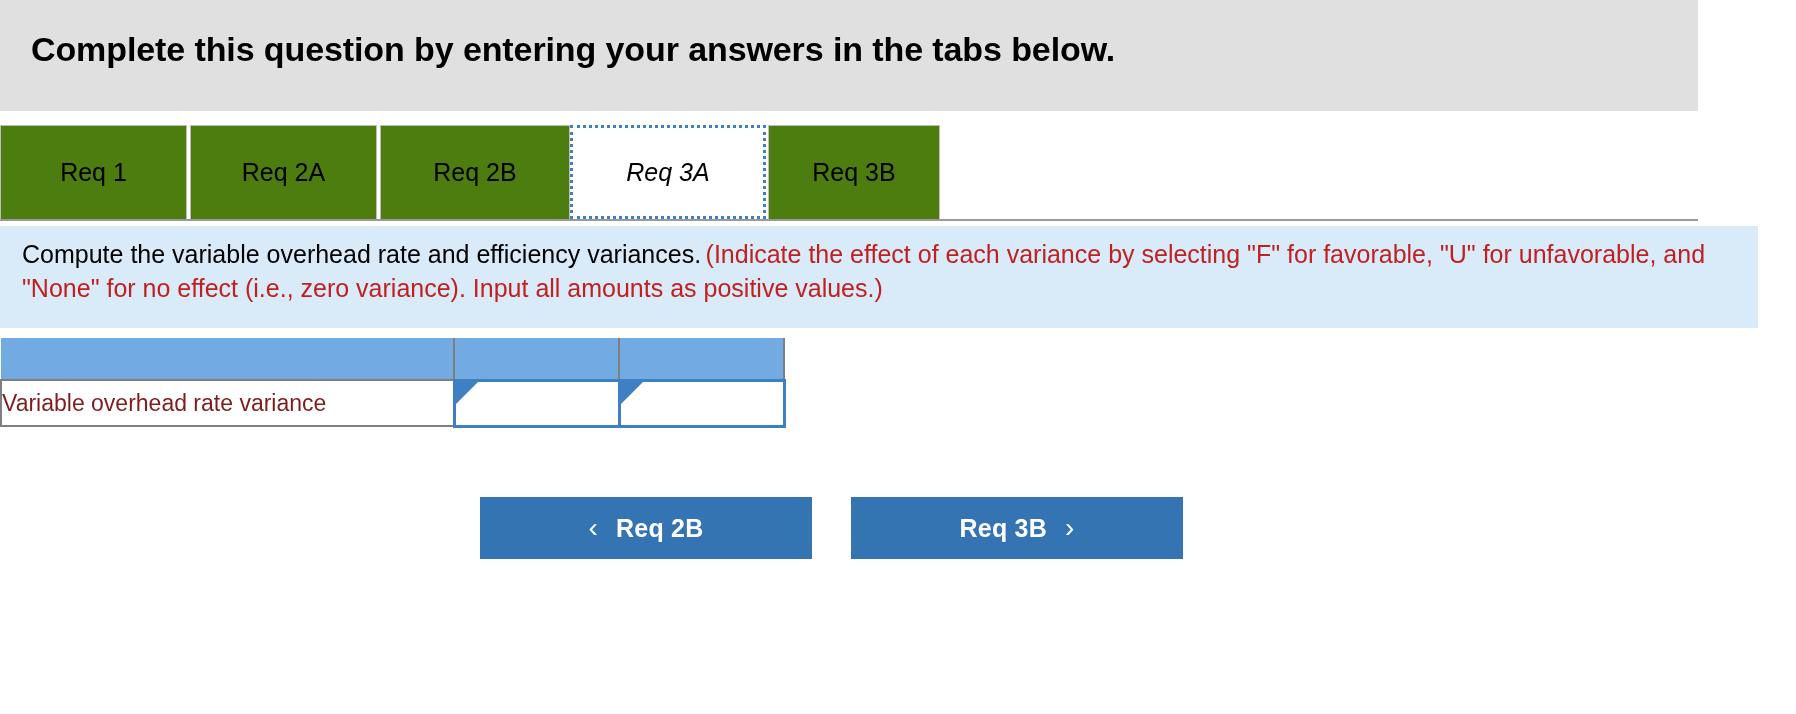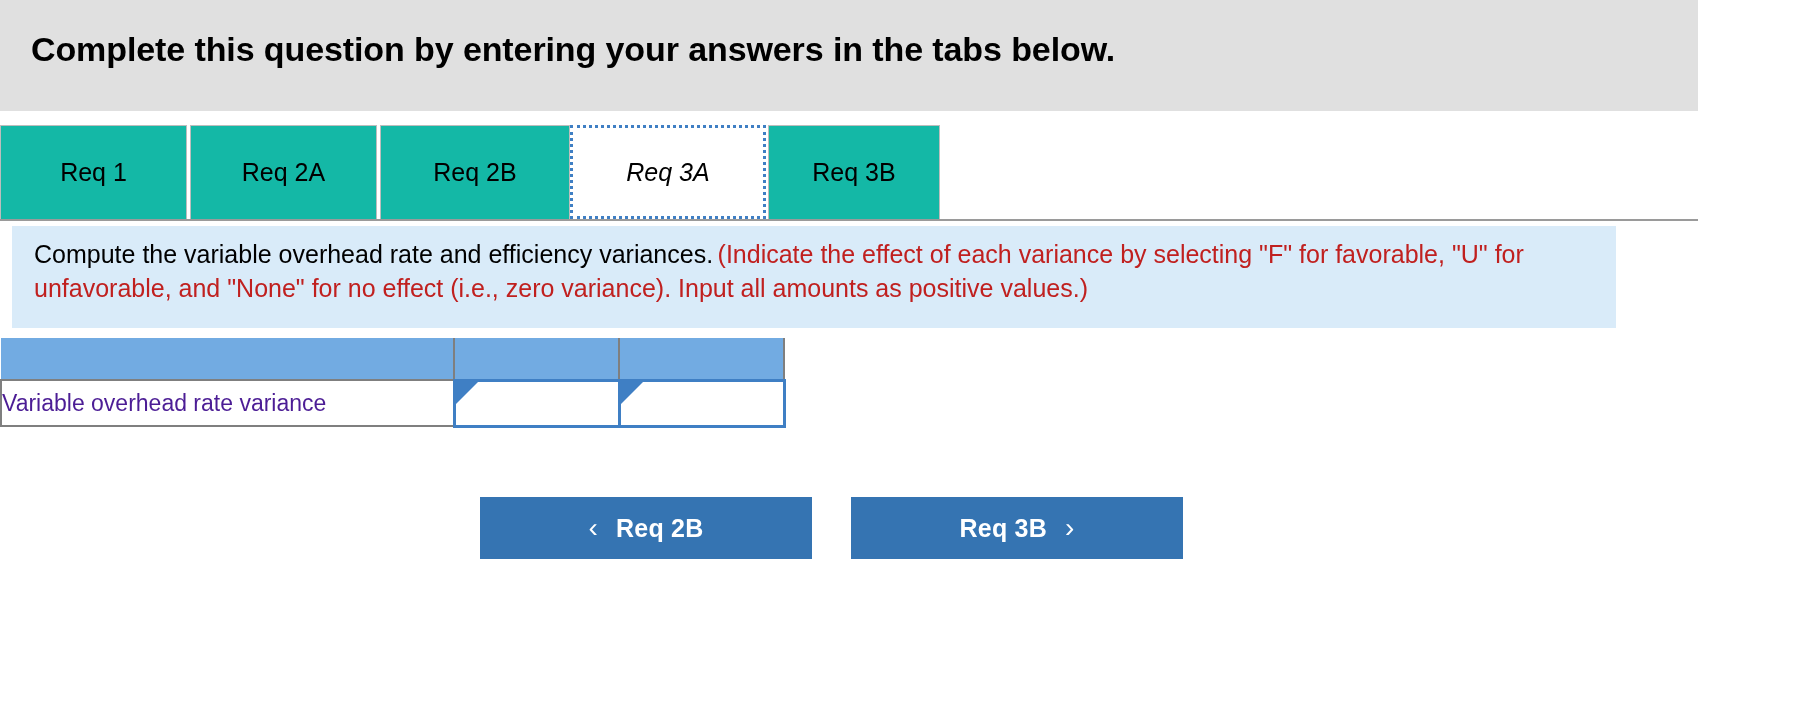--- a/index.html
+++ b/index.html
@@ -49,21 +49,21 @@
     left: 0;
     top: 94px;
     width: 1698px;
     height: 2px;
     background: #9a9a9a;
   }
   .tab {
     position: absolute;
     top: 0;
     height: 94px;
-    background: #14b8a6;
+    background: #4d7c0f;
     border: 1px solid #bdbdbd;
     border-bottom: none;
     box-sizing: border-box;
     display: flex;
     align-items: center;
     justify-content: center;
     font-size: 25px;
     color: #000000;
     cursor: pointer;
     user-select: none;
@@ -76,23 +76,23 @@
   }
   .tab-0 { left: 0px;   width: 187px; }
   .tab-1 { left: 190px; width: 187px; }
   .tab-2 { left: 380px; width: 190px; }
   .tab-3 { left: 570px; width: 196px; }
   .tab-4 { left: 768px; width: 172px; }
 
   
   .req-band {
     position: absolute;
-    left: 12px;
+    left: 0;
     top: 226px;
-    width: 1604px;
+    width: 1758px;
     height: 102px;
     background: #d9ebf9;
     box-sizing: border-box;
     padding: 11px 22px 0 22px;
   }
   .req-text {
     font-size: 25px;
     line-height: 34px;
     color: #000000;
   }
@@ -121,21 +121,21 @@
   .hdr-row td {
     background: #72abe2;
     height: 42px;
     border-top: none;
   }
   .hdr-row td.col-label { border-left: none; }
 
   .lbl-cell {
     background: #ffffff;
     font-size: 23px;
-    color: #4c1d95;
+    color: #7f1d1d;
     padding: 0 4px 0 2px;
     white-space: nowrap;
     border-left: none;
     vertical-align: middle;
   }
 
   .input-cell {
     background: #ffffff;
     border: 3px solid #3f7fc4 !important;
     position: relative;

